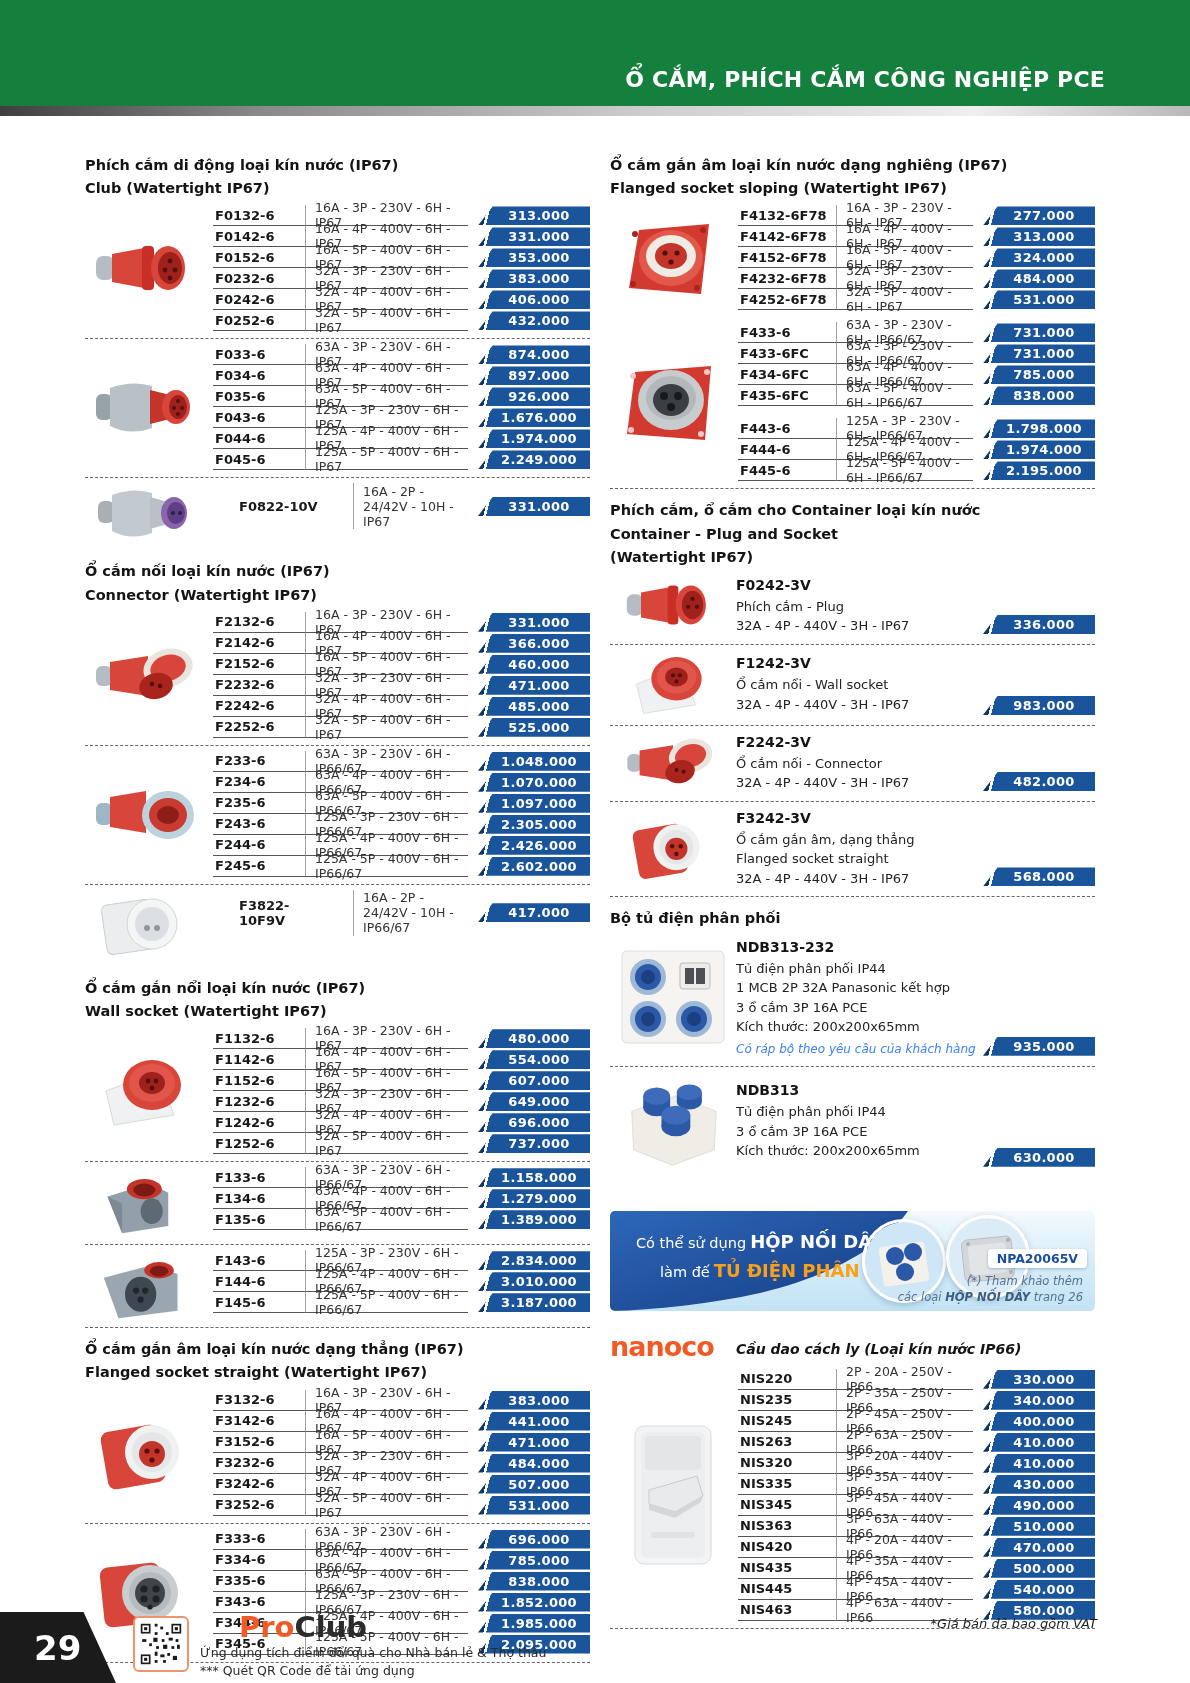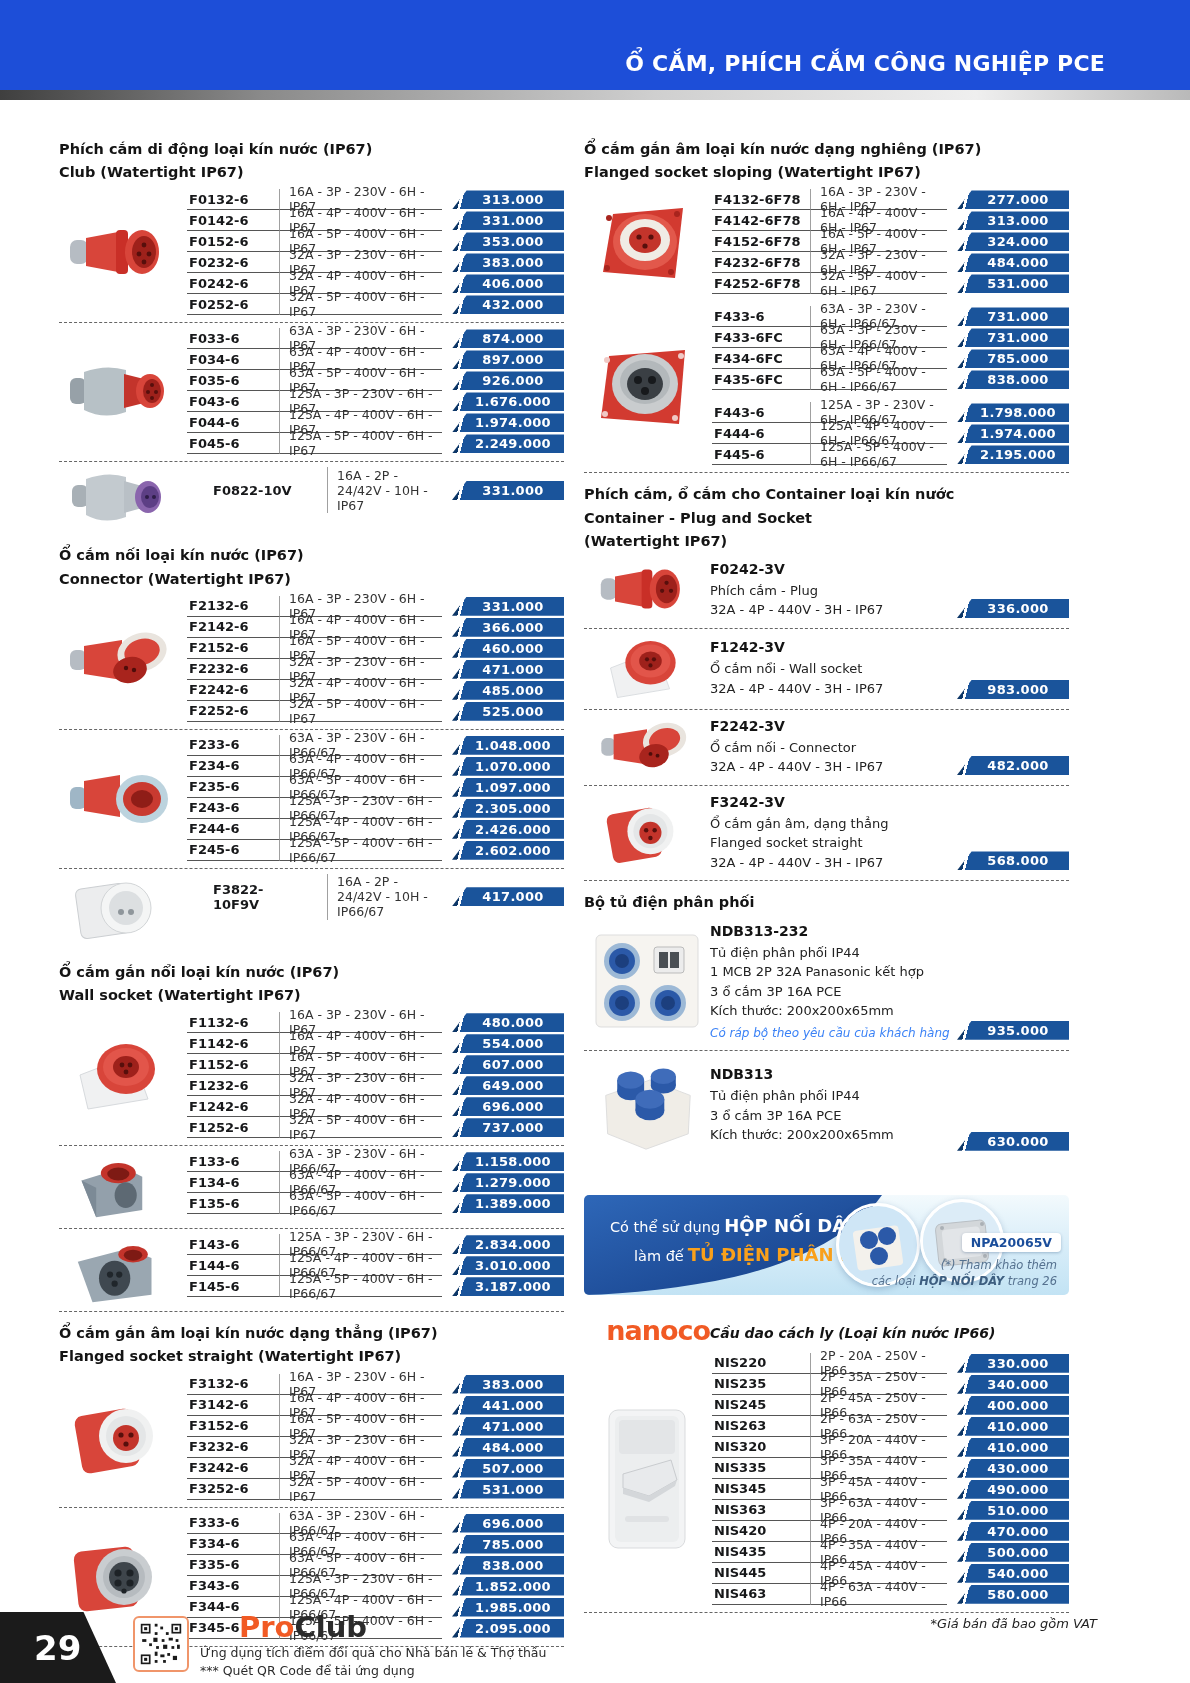--- a/index.html
+++ b/index.html
@@ -1,24 +1,24 @@
 <!DOCTYPE html>
 <html><head>
 <meta charset="utf-8">
 <style>
   html,body{margin:0;padding:0;background:#fff;}
   .page{position:relative;width:1190px;height:1683px;background:#fff;overflow:hidden;
         font-family:"DejaVu Sans","Liberation Sans",sans-serif;color:#1c1c1c;}
   
-  .hdr{height:90px;background:#1d4ed8;display:flex;align-items:flex-end;justify-content:flex-end;
+  .hdr{height:106px;background:#15803d;display:flex;align-items:flex-end;justify-content:flex-end;
        padding:12px 85px 14px 0;box-sizing:border-box;}
   .hdr-title{color:#fff;font-size:22px;font-weight:bold;letter-spacing:.2px;}
   .hdr-strip{height:10px;background:linear-gradient(90deg,#3f3f3f 0%,#8a8a8a 22%,#cfcfcf 55%,#efefef 82%,#b9b9b9 100%);}
   
-  .content{display:flex;padding:38px 0 0 59px;box-sizing:border-box;}
+  .content{display:flex;padding:38px 0 0 85px;box-sizing:border-box;}
   .col-l{width:505px;flex-shrink:0;}
   .col-r{width:485px;flex-shrink:0;margin-left:20px;}
   .st{font-weight:bold;font-size:14.5px;color:#141414;line-height:1.6;}
   .sec{margin-top:10px;}
   
   .group{display:flex;padding:5px 0 7px;}
   .dash{border-bottom:1px dashed #666;}
   .img-slot{width:126px;flex-shrink:0;display:flex;justify-content:center;align-items:center;}
   .rows{flex:1;margin-left:2px;}
   .row{display:flex;align-items:stretch;height:21px;}
@@ -53,21 +53,21 @@
   .circ{position:absolute;border-radius:50%;border:3px solid #fff;box-shadow:0 2px 6px rgba(20,60,110,.25);overflow:hidden;}
   .c1{left:252px;top:8px;width:78px;height:78px;}
   .c2{left:336px;top:4px;width:78px;height:78px;}
   .npa{position:absolute;right:8px;top:38px;background:#fff;color:#1b4e9b;font-weight:bold;font-size:12.5px;
        padding:2px 9px;border-radius:4px;box-shadow:0 1px 3px rgba(20,60,110,.3);}
   .bn1{position:absolute;right:12px;top:63px;font-size:11.5px;font-style:italic;color:#55718f;}
   .bn2{position:absolute;right:12px;top:79px;font-size:11.5px;font-style:italic;color:#55718f;}
   .bn2 b{color:#3d5e80;}
   
   .nrow{display:flex;align-items:flex-end;margin-top:22px;margin-bottom:4px;}
-  .nlogo{width:126px;flex-shrink:0;font-weight:800;font-size:27px;color:#f15a24;letter-spacing:-1px;line-height:1;text-align:right;}
+  .nlogo{width:126px;flex-shrink:0;font-weight:800;font-size:27px;color:#f15a24;letter-spacing:-1px;line-height:1;}
   .ntitle{font-weight:bold;font-size:14px;color:#141414;padding-bottom:3px;font-style:italic;}
   
   .pgnum{position:absolute;left:0;top:1612px;width:116px;height:71px;background:#1b1b1b;
          clip-path:polygon(0 0,72% 0,100% 100%,0 100%);display:flex;align-items:center;color:#fff;
          font-size:34px;font-weight:bold;padding-left:34px;box-sizing:border-box;}
   .qr{position:absolute;left:133px;top:1616px;width:56px;height:56px;border:2px solid #f0956a;border-radius:6px;
       background:#fff;display:flex;align-items:center;justify-content:center;box-sizing:border-box;}
   .pclub{position:absolute;left:200px;top:1612px;}
   .pclub-logo{font-size:29px;font-weight:800;line-height:1.1;margin-left:39px;}
   .pclub-logo .or{color:#f15a24;}

